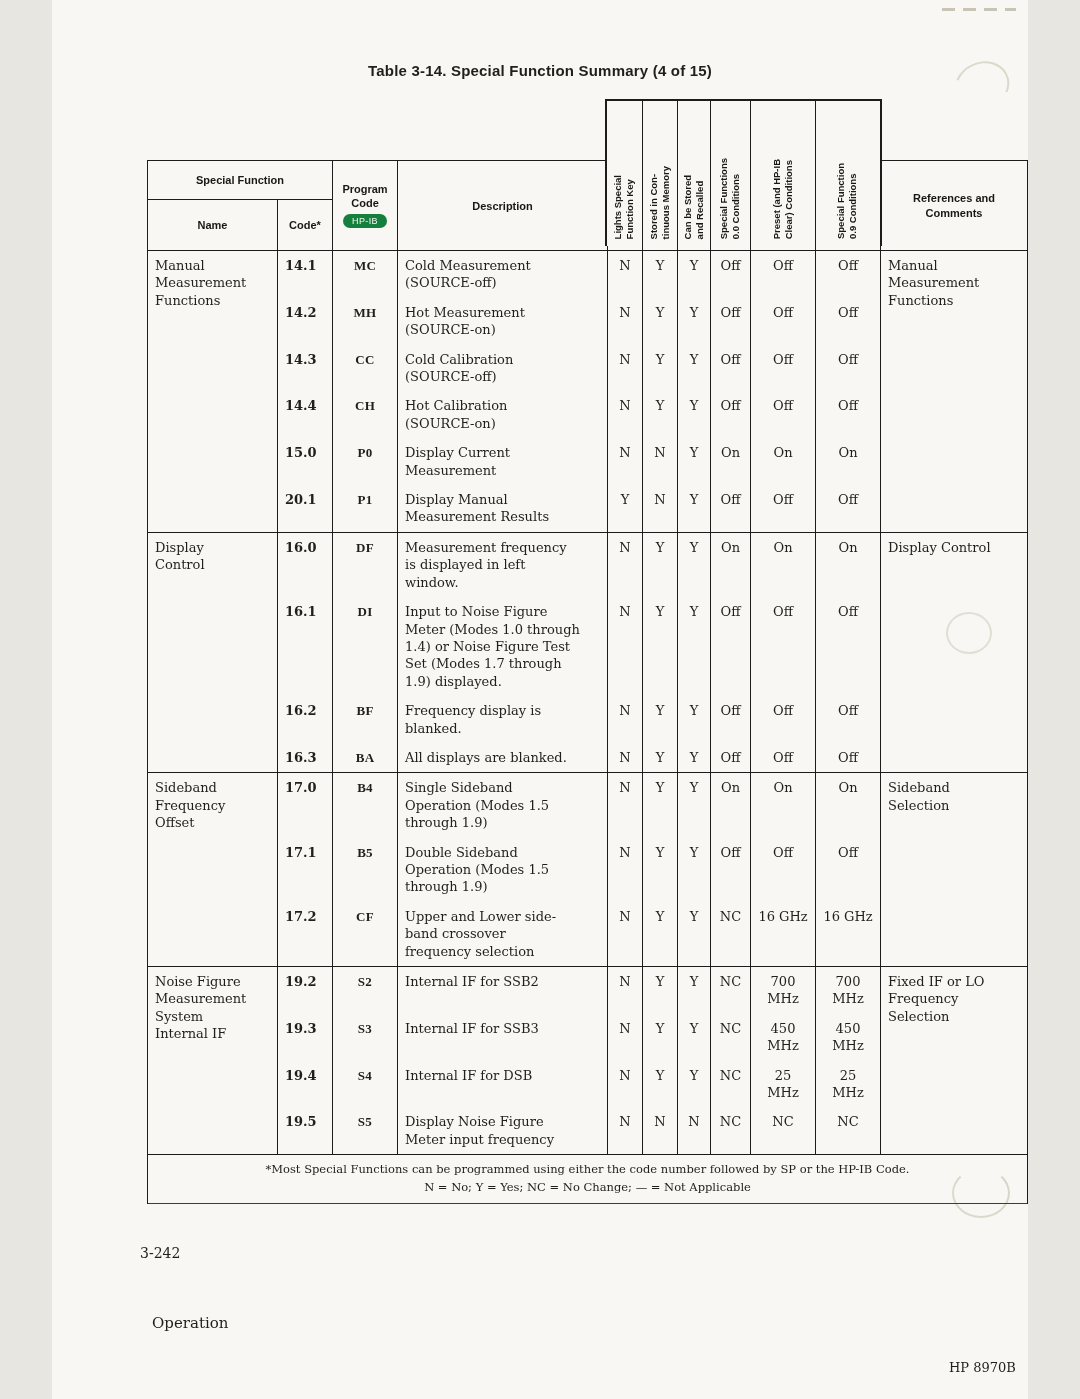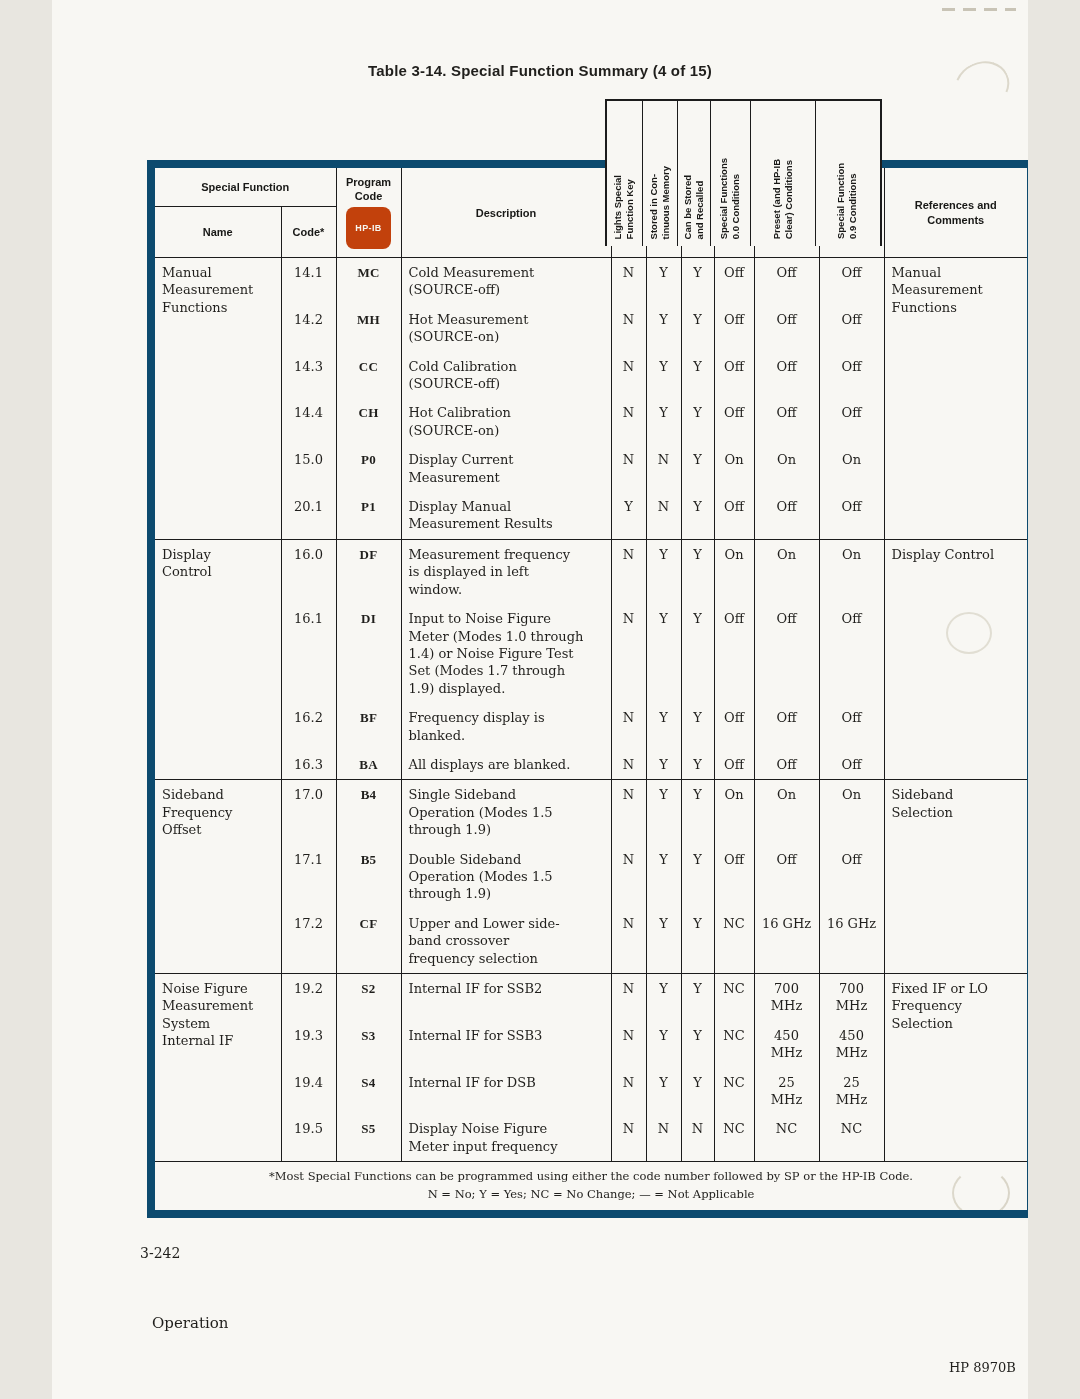--- a/index.html
+++ b/index.html
@@ -2,35 +2,35 @@
 <html><head>
 <meta charset="utf-8">
 <style>
   html,body{margin:0;padding:0;background:#e8e6e0;}
   .page{position:relative;width:976px;height:1399px;background:#f8f7f3;
         font-family:"DejaVu Serif",serif;color:#201f1c;overflow:hidden;margin:0 auto;}
   .title{position:absolute;top:62px;left:0;width:100%;text-align:center;
          font-family:"Liberation Sans",sans-serif;font-weight:bold;font-size:15px;letter-spacing:.2px;}
   .twrap{position:absolute;left:95px;top:160px;width:880px;}
 
-  table.sf{border-collapse:collapse;table-layout:fixed;width:880px;border:8px solid #0c4a6e;}
+  table.sf{border-collapse:collapse;table-layout:fixed;width:880px;border:1px solid #0c4a6e;}
   .sf thead th{border:1.5px solid #1c1c1c;font-family:"Liberation Sans",sans-serif;
                font-weight:bold;font-size:11px;padding:2px;vertical-align:middle;text-align:center;color:#181816;}
   .sf tr.h1 th{height:34px;}
   .sf tr.h2 th{height:46px;}
   .prog-head div{line-height:1.25;}
-  .badge{display:inline-block;background:#c2410c;color:#f6f5f0;font-family:"Liberation Sans",sans-serif;
-         font-weight:bold;font-size:9px;padding:16px 9px;border-radius:8px;letter-spacing:.4px;margin-top:3px;}
+  .badge{display:inline-block;background:#15803d;color:#f6f5f0;font-family:"Liberation Sans",sans-serif;
+         font-weight:normal;font-size:9px;padding:2px 9px;border-radius:8px;letter-spacing:.4px;margin-top:3px;}
   .ref-head{white-space:pre-line;line-height:1.35;}
 
   .sf td{border-left:1.5px solid #1c1c1c;border-right:1.5px solid #1c1c1c;border-top:0;border-bottom:0;
          padding:6px 7px;vertical-align:top;font-size:13px;line-height:1.34;}
   .sf tr.gstart td{border-top:1.6px solid #1c1c1c;}
   .c-name,.c-desc,.c-ref,.c-flag{white-space:pre-line;}
-  .c-code{text-align:center;padding:7px 2px;}
+  .c-code{padding:7px 2px;font-weight:bold;}
   .c-prog{text-align:center;font-weight:bold;letter-spacing:.3px;font-family:Liberation Serif, serif;}
   .c-flag{text-align:center;padding:7px 2px;font-size:12.5px;}
   .c-flag + .c-flag{border-left:1px solid #4c4943;}
   .c-ref{padding:7px 9px;}
   .sf tfoot td{border-top:1.6px solid #1c1c1c;text-align:center;font-size:11.5px;
                padding:6px 20px;line-height:1.55;}
 
   
   .raised{position:absolute;left:458px;top:-61px;width:277px;height:147px;background:#f8f7f3;
           border:2px solid #1c1c1c;border-bottom:none;box-sizing:border-box;display:flex;z-index:5;}

